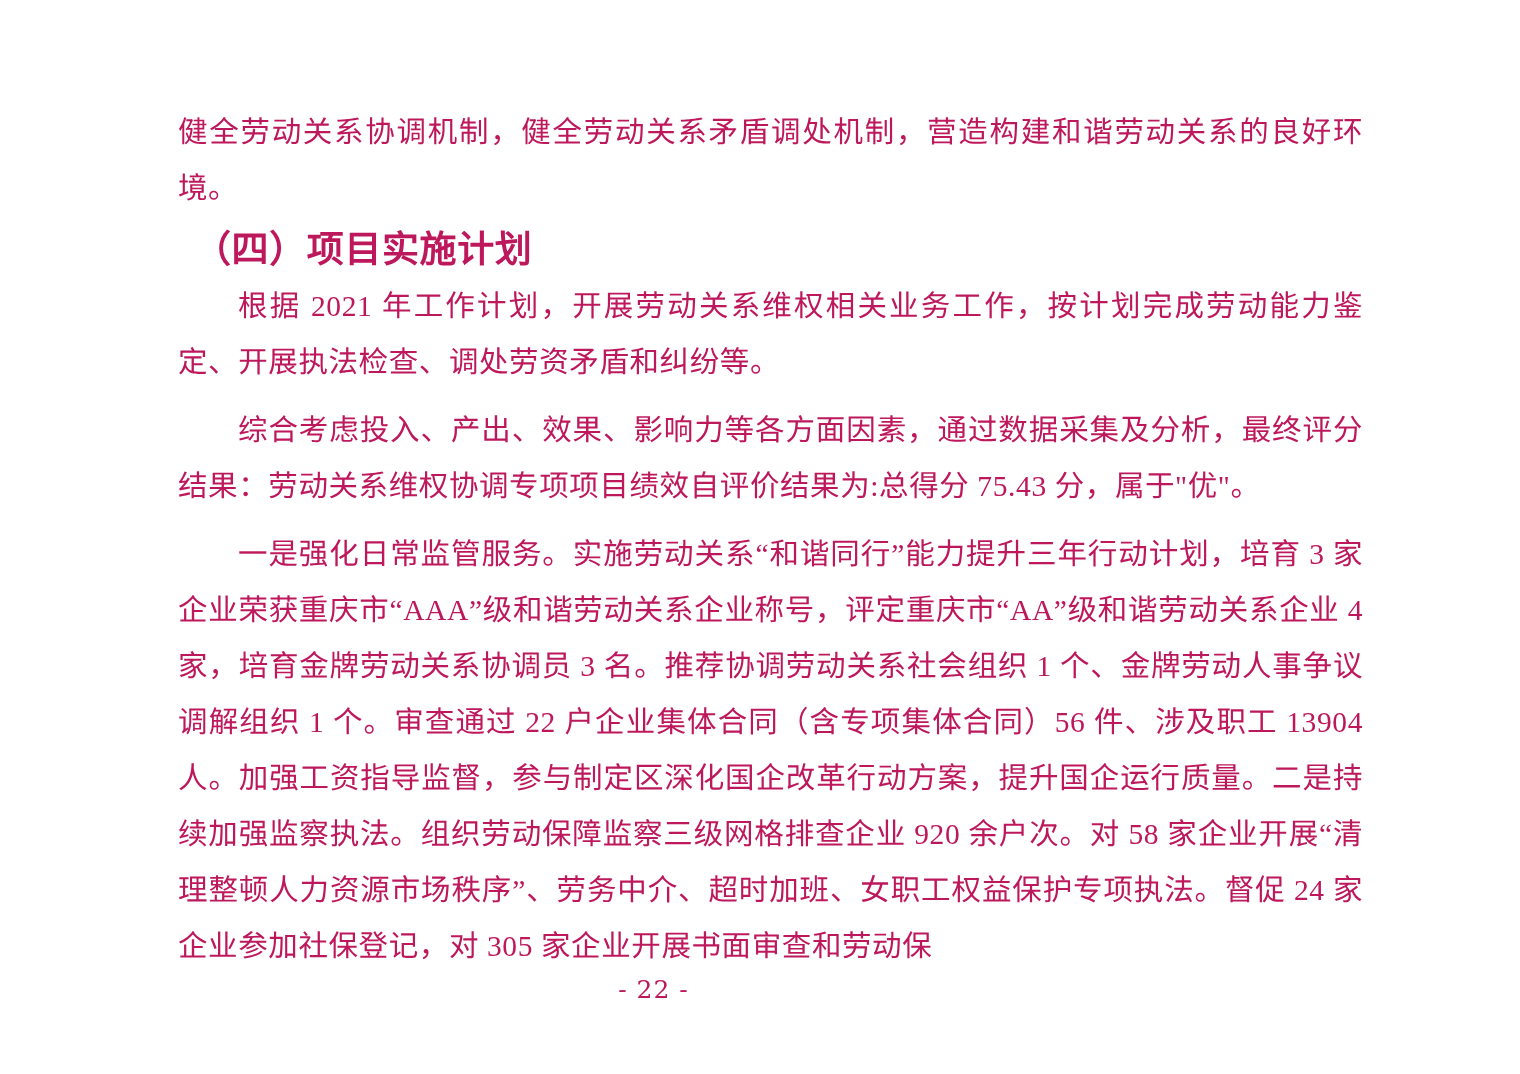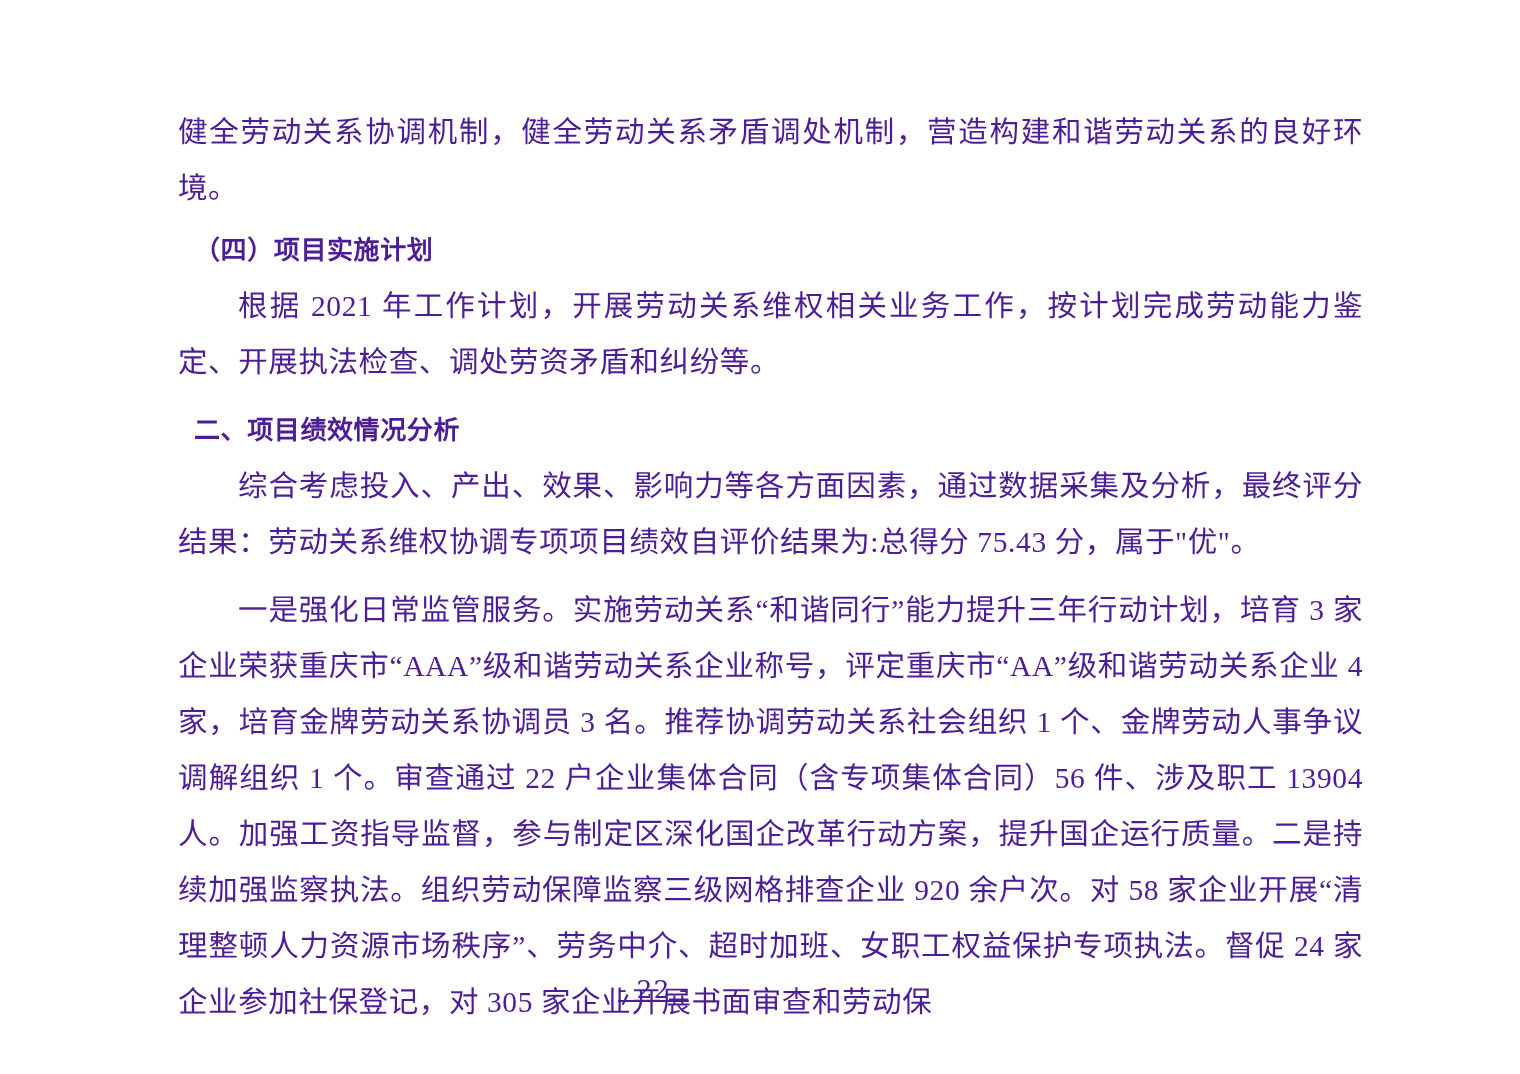--- a/index.html
+++ b/index.html
@@ -8,42 +8,42 @@
     background: #ffffff;
   }
   .page {
     position: relative;
     width: 1520px;
     height: 1074px;
     background: #ffffff;
     margin: 0 auto;
     overflow: hidden;
     font-family: "DejaVu Serif", "Liberation Serif", serif;
-    color: #4c1d95;
+    color: #be185d;
   }
   .content {
     position: absolute;
     left: 178px;
     top: 104px;
     width: 1185px;
   }
   .para {
     font-size: 29.5px;
     line-height: 56px;
     letter-spacing: 0.6px;
     text-align: justify;
     text-justify: inter-ideograph;
     margin: 0 0 0 0;
   }
   .para.indent {
     text-indent: 60px;
     font-family: Liberation Serif, serif;
   }
   .heading {
-    font-size: 26px;
+    font-size: 37px;
     line-height: 56px;
     letter-spacing: 0.6px;
     font-weight: bold;
     margin: 0;
     text-indent: 16px;
     font-family: "DejaVu Sans", "Liberation Sans", sans-serif;
   }
   .heading.indent2 {
     text-indent: 28px;
   }
@@ -51,41 +51,39 @@
   .gap-md { height: 12px; }
   .footer {
     position: absolute;
     left: 0;
     top: 975px;
     width: 1307px;
     text-align: center;
     font-size: 25px;
     letter-spacing: 1px;
     font-family: "DejaVu Serif", "Liberation Serif", serif;
-    text-decoration: underline;
   }
 </style>
 </head>
 <body>
 
 <div class="page">
 
   <div class="content">
 
     <p class="para">健全劳动关系协调机制，健全劳动关系矛盾调处机制，营造构建和谐劳动关系的良好环境。</p>
 
     <div class="gap-sm"></div>
 
     <h3 class="heading">（四）项目实施计划</h3>
 
     <p class="para indent">根据 2021 年工作计划，开展劳动关系维权相关业务工作，按计划完成劳动能力鉴定、开展执法检查、调处劳资矛盾和纠纷等。</p>
 
     <div class="gap-md"></div>
 
-    <h2 class="heading">二、项目绩效情况分析</h2>
 
     <p class="para indent">综合考虑投入、产出、效果、影响力等各方面因素，通过数据采集及分析，最终评分结果：劳动关系维权协调专项项目绩效自评价结果为:总得分 75.43 分，属于"优"。</p>
 
     <div class="gap-md"></div>
 
 
     <p class="para indent">一是强化日常监管服务。实施劳动关系“和谐同行”能力提升三年行动计划，培育 3 家企业荣获重庆市“AAA”级和谐劳动关系企业称号，评定重庆市“AA”级和谐劳动关系企业 4 家，培育金牌劳动关系协调员 3 名。推荐协调劳动关系社会组织 1 个、金牌劳动人事争议调解组织 1 个。审查通过 22 户企业集体合同（含专项集体合同）56 件、涉及职工 13904 人。加强工资指导监督，参与制定区深化国企改革行动方案，提升国企运行质量。二是持续加强监察执法。组织劳动保障监察三级网格排查企业 920 余户次。对 58 家企业开展“清理整顿人力资源市场秩序”、劳务中介、超时加班、女职工权益保护专项执法。督促 24 家企业参加社保登记，对 305 家企业开展书面审查和劳动保</p>
 
   </div>
 

